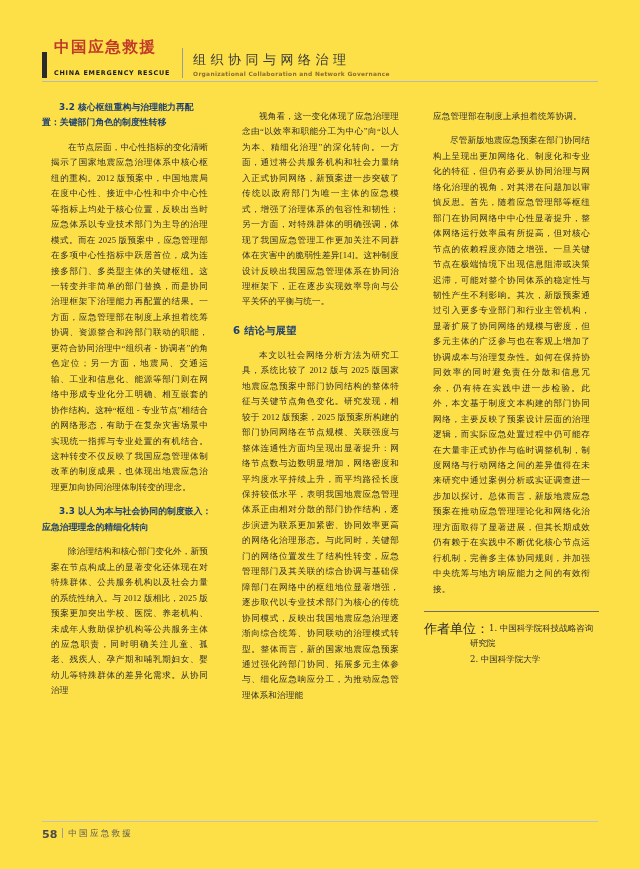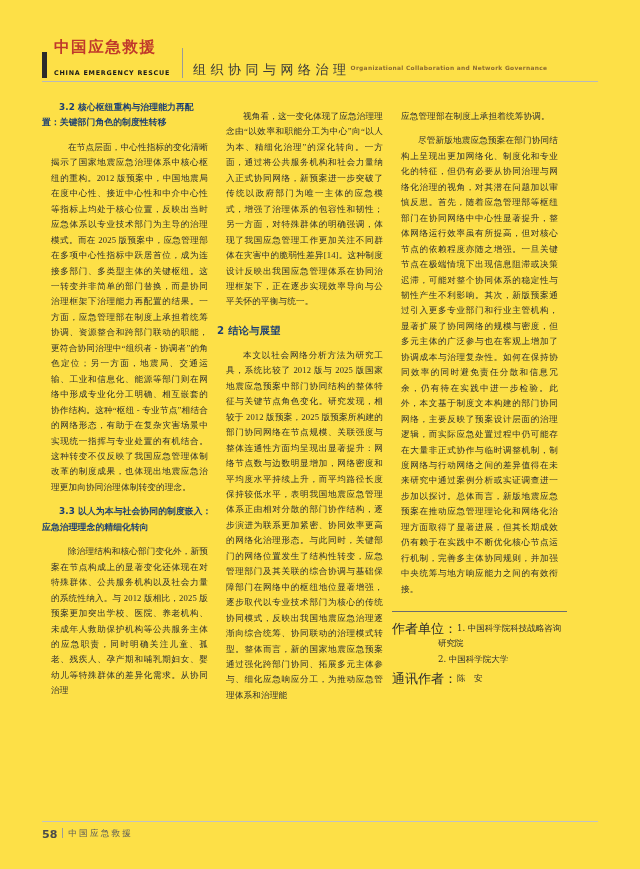--- a/index.html
+++ b/index.html
@@ -69,20 +69,21 @@
   }
   .mast-div {
     width: 1px;
     background: #9a9a9a;
     height: 30px;
     margin: 0 10px 0 12px;
     flex: none;
   }
   .mast-right {
     display: flex;
+    flex-direction: column;
     justify-content: flex-end;
   }
   .mast-sub-cn {
     font-family: "DejaVu Sans", "Liberation Sans", sans-serif;
     font-size: 13px;
     color: #3a3a3a;
     letter-spacing: 4.5px;
     line-height: 16px;
     white-space: nowrap;
   }
@@ -106,20 +107,21 @@
   }
 
   
   .columns {
     position: absolute;
     left: 42px;
     top: 100px;
     width: 556px;
     height: 712px;
     display: flex;
+    gap: 16px;
   }
   .col {
     width: 175px;
     flex: none;
     position: relative;
   }
 
   p.body {
     margin: 9px;
     font-size: 8.6px;
@@ -255,41 +257,37 @@
       <p class="body">在节点层面，中心性指标的变化清晰揭示了国家地震应急治理体系中核心枢纽的重构。2012 版预案中，中国地震局在度中心性、接近中心性和中介中心性等指标上均处于核心位置，反映出当时应急体系以专业技术部门为主导的治理模式。而在 2025 版预案中，应急管理部在多项中心性指标中跃居首位，成为连接多部门、多类型主体的关键枢纽。这一转变并非简单的部门替换，而是协同治理框架下治理能力再配置的结果。一方面，应急管理部在制度上承担着统筹协调、资源整合和跨部门联动的职能，更符合协同治理中“组织者 - 协调者”的角色定位；另一方面，地震局、交通运输、工业和信息化、能源等部门则在网络中形成专业化分工明确、相互嵌套的协作结构。这种“枢纽 - 专业节点”相结合的网络形态，有助于在复杂灾害场景中实现统一指挥与专业处置的有机结合。这种转变不仅反映了我国应急管理体制改革的制度成果，也体现出地震应急治理更加向协同治理体制转变的理念。</p>
       <h3 class="sec">
         <span>3.3</span><span> </span><span>以人为本与社会协同的制度嵌入：</span>
         <span class="cont">应急治理理念的精细化转向</span>
       </h3>
       <p class="body">除治理结构和核心部门变化外，新预案在节点构成上的显著变化还体现在对特殊群体、公共服务机构以及社会力量的系统性纳入。与 2012 版相比，2025 版预案更加突出学校、医院、养老机构、未成年人救助保护机构等公共服务主体的应急职责，同时明确关注儿童、孤老、残疾人、孕产期和哺乳期妇女、婴幼儿等特殊群体的差异化需求。从协同治理</p>
     </div>
 
     <div class="col">
       <p class="body">视角看，这一变化体现了应急治理理念由“以效率和职能分工为中心”向“以人为本、精细化治理”的深化转向。一方面，通过将公共服务机构和社会力量纳入正式协同网络，新预案进一步突破了传统以政府部门为唯一主体的应急模式，增强了治理体系的包容性和韧性；另一方面，对特殊群体的明确强调，体现了我国应急管理工作更加关注不同群体在灾害中的脆弱性差异[14]。这种制度设计反映出我国应急管理体系在协同治理框架下，正在逐步实现效率导向与公平关怀的平衡与统一。</p>
-      <h2 class="sec-major">2 结论与展望</h2>
+      <h2 class="sec-major">6 结论与展望</h2>
       <p class="body">本文以社会网络分析方法为研究工具，系统比较了 2012 版与 2025 版国家地震应急预案中部门协同结构的整体特征与关键节点角色变化。研究发现，相较于 2012 版预案，2025 版预案所构建的部门协同网络在节点规模、关联强度与整体连通性方面均呈现出显著提升：网络节点数与边数明显增加，网络密度和平均度水平持续上升，而平均路径长度保持较低水平，表明我国地震应急管理体系正由相对分散的部门协作结构，逐步演进为联系更加紧密、协同效率更高的网络化治理形态。与此同时，关键部门的网络位置发生了结构性转变，应急管理部门及其关联的综合协调与基础保障部门在网络中的枢纽地位显著增强，逐步取代以专业技术部门为核心的传统协同模式，反映出我国地震应急治理逐渐向综合统筹、协同联动的治理模式转型。整体而言，新的国家地震应急预案通过强化跨部门协同、拓展多元主体参与、细化应急响应分工，为推动应急管理体系和治理能</p>
     </div>
 
     <div class="col">
       <p class="body noindent">应急管理部在制度上承担着统筹协调。</p>
       <p class="body">尽管新版地震应急预案在部门协同结构上呈现出更加网络化、制度化和专业化的特征，但仍有必要从协同治理与网络化治理的视角，对其潜在问题加以审慎反思。首先，随着应急管理部等枢纽部门在协同网络中中心性显著提升，整体网络运行效率虽有所提高，但对核心节点的依赖程度亦随之增强。一旦关键节点在极端情境下出现信息阻滞或决策迟滞，可能对整个协同体系的稳定性与韧性产生不利影响。其次，新版预案通过引入更多专业部门和行业主管机构，显著扩展了协同网络的规模与密度，但多元主体的广泛参与也在客观上增加了协调成本与治理复杂性。如何在保持协同效率的同时避免责任分散和信息冗余，仍有待在实践中进一步检验。此外，本文基于制度文本构建的部门协同网络，主要反映了预案设计层面的治理逻辑，而实际应急处置过程中仍可能存在大量非正式协作与临时调整机制，制度网络与行动网络之间的差异值得在未来研究中通过案例分析或实证调查进一步加以探讨。总体而言，新版地震应急预案在推动应急管理理论化和网络化治理方面取得了显著进展，但其长期成效仍有赖于在实践中不断优化核心节点运行机制，完善多主体协同规则，并加强中央统筹与地方响应能力之间的有效衔接。</p>
 
       <div class="author-block">
         <div class="author-rule"></div>
         <div class="author-row">
           <span class="lbl">作者单位：</span>
           <span class="val">1. 中国科学院科技战略咨询</span>
         </div>
         <div class="author-sub">研究院</div>
         <div class="author-sub">2. 中国科学院大学</div>
         <div class="author-gap"></div>
-        <div class="author-row">
-          <span class="lbl">通讯作者：</span>
-          <span class="val">陈　安</span>
-        </div>
       </div>
     </div>
 
   </div>
 
   <div class="footer">
     <div class="footer-rule"></div>
     <span class="footer-num">58</span>
     <span class="footer-sep"></span>
     <span class="footer-txt">中国应急救援</span>

